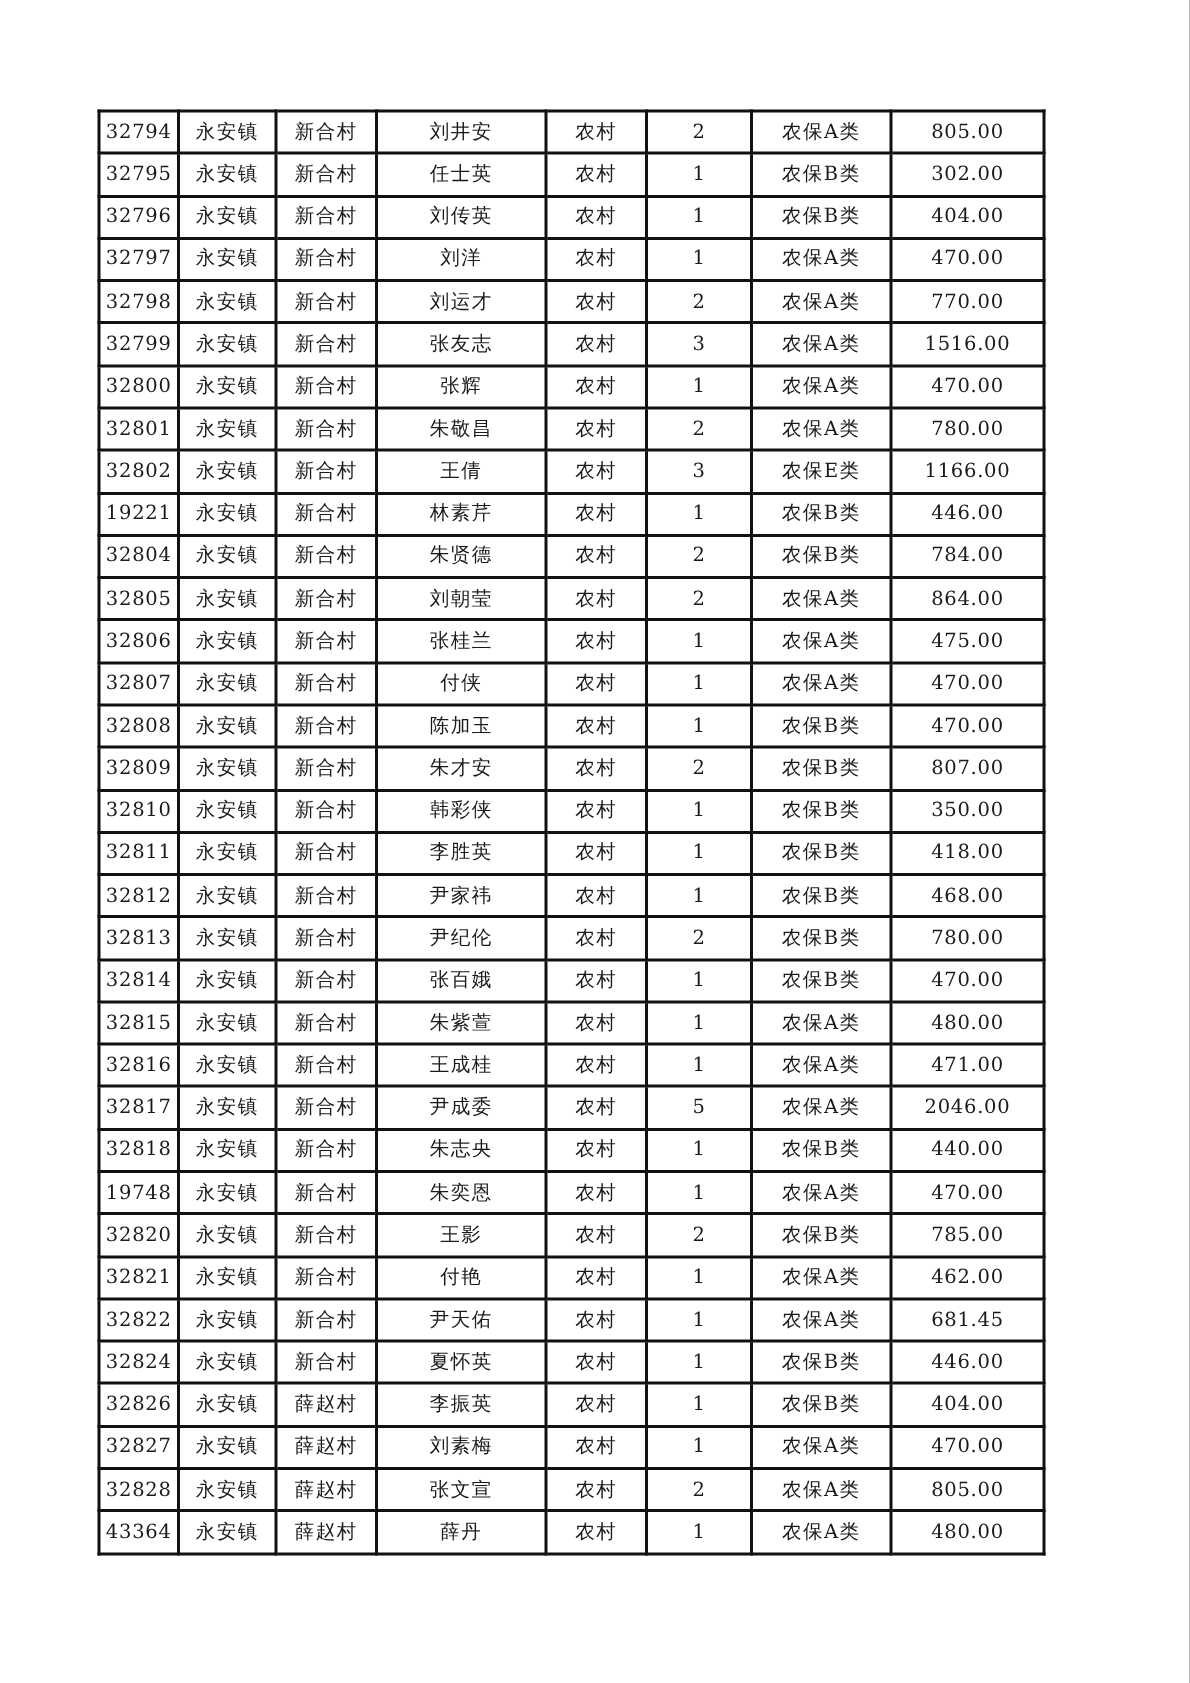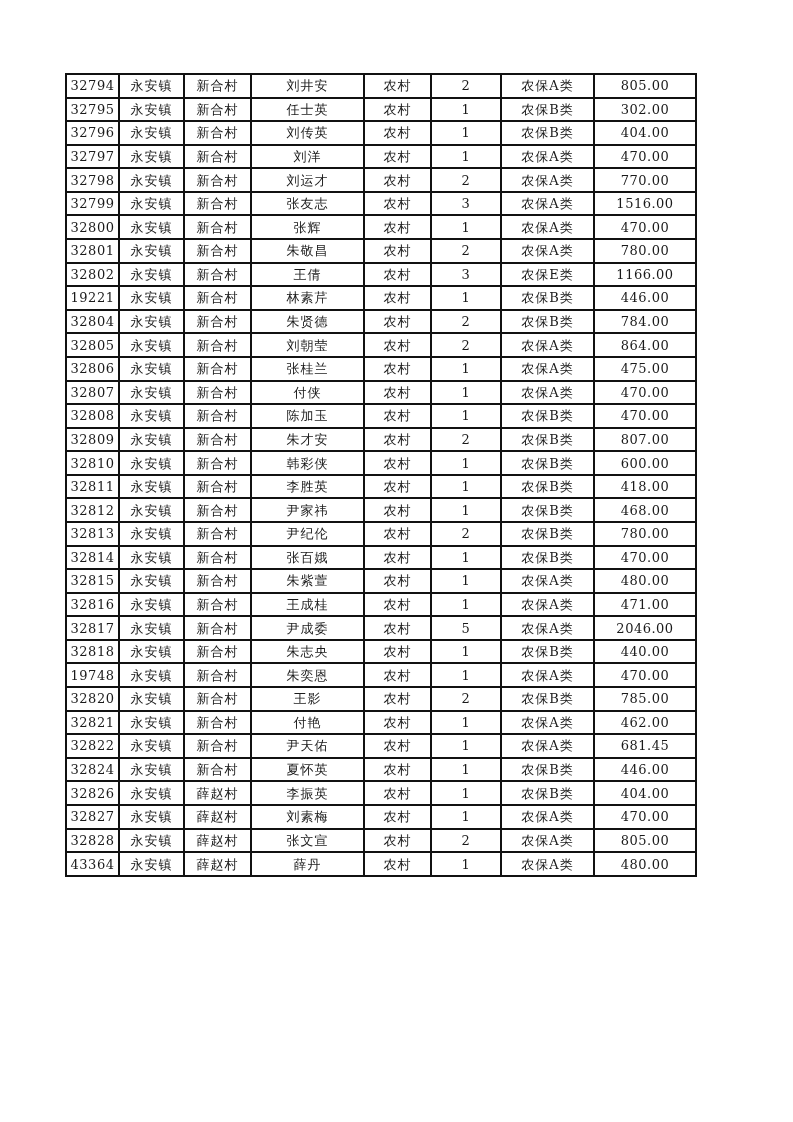--- a/index.html
+++ b/index.html
@@ -14,21 +14,21 @@
     margin: 0 auto;
     background: #ffffff;
     font-family: "DejaVu Serif", "Liberation Serif", serif;
     overflow: hidden;
   }
   table.payment-table {
     position: absolute;
     left: 65px;
     top: 73px;
     width: 630px;
-    height: 804px;
+    height: 964px;
     border-collapse: collapse;
     table-layout: fixed;
     border: 2px solid #111111;
   }
   table.payment-table td {
     border: 2px solid #111111;
     text-align: center;
     vertical-align: middle;
     font-size: 13px;
     color: #1a1a1a;
@@ -219,21 +219,21 @@
           <td class="num">807.00</td>
         </tr>
         <tr>
           <td class="num">32810</td>
           <td>永安镇</td>
           <td>新合村</td>
           <td>韩彩侠</td>
           <td>农村</td>
           <td class="num">1</td>
           <td>农保B类</td>
-          <td class="num">600.00</td>
+          <td class="num">350.00</td>
         </tr>
         <tr>
           <td class="num">32811</td>
           <td>永安镇</td>
           <td>新合村</td>
           <td>李胜英</td>
           <td>农村</td>
           <td class="num">1</td>
           <td>农保B类</td>
           <td class="num">418.00</td>

